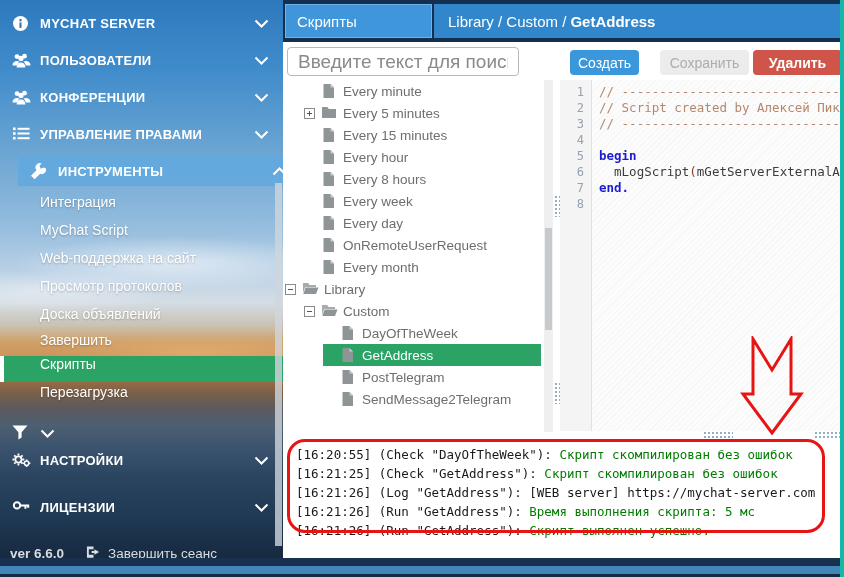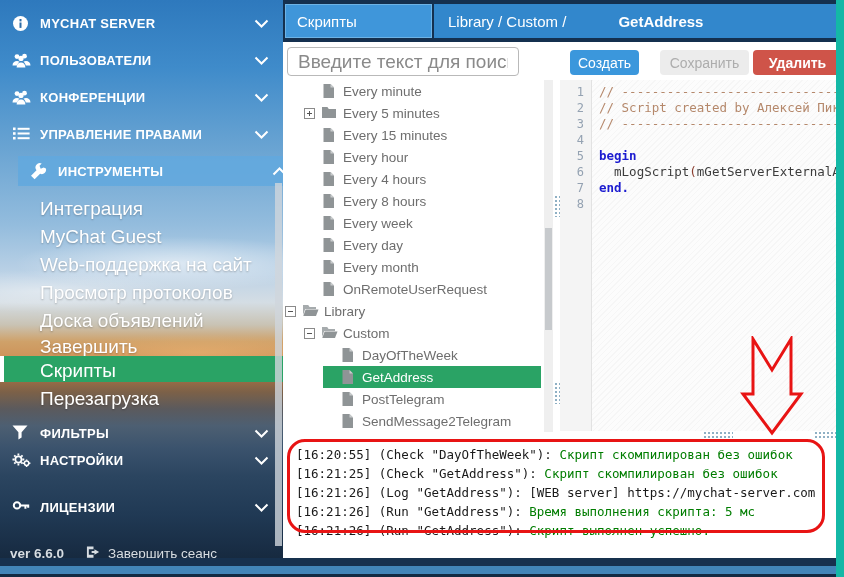--- a/index.html
+++ b/index.html
@@ -1,53 +1,53 @@
 <!DOCTYPE html>
 <html><head>
 <meta charset="utf-8">
 <style>
   * { margin:0; padding:0; box-sizing:border-box; }
   html,body { background:#e8e8e8; }
   body { font-family:"Liberation Sans", sans-serif; }
-  .app { position:relative; width:844px; height:577px; overflow:hidden; background:#fff; border-right:8px solid #14b8a6; }
+  .app { position:relative; width:844px; height:577px; overflow:hidden; background:#fff; border-right:4px solid #14b8a6; }
 
   
   .sidebar { position:absolute; left:0; top:0; width:283px; height:560px;
     background:
       radial-gradient(ellipse 230px 38px at 62% 47%, rgba(255,255,255,.55), transparent 70%),
       radial-gradient(ellipse 190px 30px at 15% 52%, rgba(255,255,255,.40), transparent 70%),
       radial-gradient(ellipse 210px 26px at 70% 63%, rgba(255,195,125,.40), transparent 70%),
       linear-gradient(180deg,#2e79bd 0%,#3f8bca 12%,#68a3d2 26%,#93bcdd 40%,#bcd2e6 49%,#d4dde4 54%,#c9c3b4 58%,#cfa169 61%,#cd9258 64%,#a77245 67%,#7c6148 70%,#5b5a5d 73%,#4d5f72 76%,#3b536d 80%,#2b4560 85%,#203954 92%,#16293f 100%);
   }
   .side-item { position:absolute; left:0; width:283px; height:30px; display:flex; align-items:center;
     padding:0 14px 0 12px; color:#fff; cursor:pointer; }
   .side-item .mi { width:19px; height:17px; margin-right:9px; flex:0 0 auto; }
   .side-item .lbl { flex:1; font-size:13px; font-weight:700; letter-spacing:.3px; white-space:nowrap; }
   .side-item.expanded { background:rgba(98,168,222,.88);margin-left:18px; }
   .chev { flex:0 0 auto; }
-  .sub-item { position:absolute; left:0; width:283px; height:26px; display:flex; align-items:flex-end;
-    padding-left:40px; color:#fff; font-size:19px; cursor:pointer; white-space:nowrap;
+  .sub-item { position:absolute; left:0; width:283px; height:26px; display:flex; align-items:flex-start;
+    padding-left:40px; color:#fff; font-size:14px; cursor:pointer; white-space:nowrap;
     text-shadow:0 1px 2px rgba(0,0,0,.25); }
   .sub-item.sel { background:#2aa365; text-shadow:none; }
   .sub-item.sel::before { content:""; position:absolute; left:0; top:0; bottom:0; width:4px; background:#fff; }
   .side-scrollbar { position:absolute; right:1px; top:183px; width:7px; height:363px;
     background:rgba(208,214,220,.8); }
   .side-footer { position:absolute; left:0; top:538px; width:283px; height:30px; display:flex;
     align-items:center; padding-left:10px; color:#d7dde2; font-size:13.5px; }
   .side-footer .ver { font-weight:700; margin-right:22px;text-align:center; }
   .side-footer .logout { display:flex; align-items:center; gap:7px; cursor:pointer; }
 
   
   .main { position:absolute; left:283px; top:0; width:561px; height:577px; background:#fff; }
   .titlebar { position:absolute; left:0; top:0; width:561px; height:42px; background:#14304f; }
   .tab { position:absolute; left:2px; top:4px; width:147px; height:34px; background:#3f96da;
     border:1px solid #6db3e6; color:#fff; font-size:15px; display:flex; align-items:center;
     padding-left:11px; cursor:pointer; }
   .crumbbar { position:absolute; left:151px; top:4px; width:410px; height:34px; background:#3287cc;
-    color:#fff; font-size:15px; display:flex; align-items:center; padding-left:14px; white-space:nowrap;gap:48px; }
+    color:#fff; font-size:15px; display:flex; align-items:center; padding-left:14px; white-space:nowrap; }
   .crumbbar b { font-weight:700; margin-left:4px; }
 
   .search { position:absolute; left:4px; top:47px; width:232px; height:29px; border:1px solid #b9b9b9;
     border-radius:4px; padding:0 10px; font-size:19px; color:#444; outline:none;
     font-family:"Liberation Sans",sans-serif; }
   .search::placeholder { color:#8a8a8a; }
   .btn { position:absolute; top:50px; height:25px; border:none; border-radius:4px; font-size:14px;
     font-family:"Liberation Sans",sans-serif; cursor:pointer; }
   .btn-create { left:287px; width:69px; background:#3b97dc; color:#fff; }
   .btn-save { left:377px; width:89px; background:#ececec; color:#adadad; }
@@ -171,21 +171,21 @@
           <span><svg class="chev" width="15" height="9" viewBox="0 0 15 9">
               <polyline points="1.5,7.5 7.5,1.5 13.5,7.5" fill="none" stroke="#fff" stroke-width="2"></polyline>
             </svg></span>
         </div>
       </div>
     <div id="side-submenu">
         <div class="sub-item" style="top: 194px;">
           <span>Интеграция</span>
         </div>
         <div class="sub-item" style="top: 222px;">
-          <span>MyChat Guest</span>
+          <span>MyChat Script</span>
         </div>
         <div class="sub-item" style="top: 250px;">
           <span>Web-поддержка на сайт</span>
         </div>
         <div class="sub-item" style="top: 278px;">
           <span>Просмотр протоколов</span>
         </div>
         <div class="sub-item" style="top: 306px;">
           <span>Доска объявлений</span>
         </div>
@@ -197,21 +197,20 @@
         </div>
         <div class="sub-item" style="top: 384px;">
           <span>Перезагрузка</span>
         </div>
       </div>
     <div id="side-menu-bottom">
         <div class="side-item" style="top: 418px;">
           <span class="mi"><svg width="16" height="15" viewBox="0 0 16 15">
               <polygon points="0.5,0.5 15.5,0.5 9.6,7.2 9.6,12.4 6.4,14.4 6.4,7.2" fill="#fff"></polygon>
             </svg></span>
-          <span class="lbl">ФИЛЬТРЫ</span>
           <span><svg class="chev" width="15" height="9" viewBox="0 0 15 9">
               <polyline points="1.5,1.5 7.5,7.5 13.5,1.5" fill="none" stroke="#fff" stroke-width="2"></polyline>
             </svg></span>
         </div>
         <div class="side-item" style="top: 445px;">
           <span class="mi"><svg width="19" height="16" viewBox="0 0 19 16">
               <g stroke="#fff" stroke-width="1.8" fill="none">
                 <circle cx="6.4" cy="7.5" r="3.1"></circle>
                 <path d="M6.4 1.6v2M6.4 11.4v2M0.5 7.5h2M10.3 7.5h2M2.2 3.3l1.4 1.4M9.2 10.3l1.4 1.4M2.2 11.7l1.4-1.4M9.2 4.7l1.4-1.4"></path>
               </g>
@@ -313,31 +312,20 @@
           </span>
         </div>
         <div class="tree-row">
           <span class="tree-ind" style="width: 19px;"></span>
           <span class="row-body">
             <span class="exp-sp"></span>
             <span class="t-ico"><svg width="15" height="16" viewBox="0 0 15 16">
                 <path d="M2.5 1h7l3.5 3.5V15h-10.5z" fill="#8f9496"></path>
                 <path d="M9.5 1l3.5 3.5H9.5z" fill="#c9cccd"></path>
               </svg></span>
-            <span class="t-lbl">Every 4 hours</span>
-          </span>
-        </div>
-        <div class="tree-row">
-          <span class="tree-ind" style="width: 19px;"></span>
-          <span class="row-body">
-            <span class="exp-sp"></span>
-            <span class="t-ico"><svg width="15" height="16" viewBox="0 0 15 16">
-                <path d="M2.5 1h7l3.5 3.5V15h-10.5z" fill="#8f9496"></path>
-                <path d="M9.5 1l3.5 3.5H9.5z" fill="#c9cccd"></path>
-              </svg></span>
             <span class="t-lbl">Every 8 hours</span>
           </span>
         </div>
         <div class="tree-row">
           <span class="tree-ind" style="width: 19px;"></span>
           <span class="row-body">
             <span class="exp-sp"></span>
             <span class="t-ico"><svg width="15" height="16" viewBox="0 0 15 16">
                 <path d="M2.5 1h7l3.5 3.5V15h-10.5z" fill="#8f9496"></path>
                 <path d="M9.5 1l3.5 3.5H9.5z" fill="#c9cccd"></path>
@@ -357,32 +345,32 @@
           </span>
         </div>
         <div class="tree-row">
           <span class="tree-ind" style="width: 19px;"></span>
           <span class="row-body">
             <span class="exp-sp"></span>
             <span class="t-ico"><svg width="15" height="16" viewBox="0 0 15 16">
                 <path d="M2.5 1h7l3.5 3.5V15h-10.5z" fill="#8f9496"></path>
                 <path d="M9.5 1l3.5 3.5H9.5z" fill="#c9cccd"></path>
               </svg></span>
+            <span class="t-lbl">OnRemoteUserRequest</span>
+          </span>
+        </div>
+        <div class="tree-row">
+          <span class="tree-ind" style="width: 19px;"></span>
+          <span class="row-body">
+            <span class="exp-sp"></span>
+            <span class="t-ico"><svg width="15" height="16" viewBox="0 0 15 16">
+                <path d="M2.5 1h7l3.5 3.5V15h-10.5z" fill="#8f9496"></path>
+                <path d="M9.5 1l3.5 3.5H9.5z" fill="#c9cccd"></path>
+              </svg></span>
             <span class="t-lbl">Every month</span>
-          </span>
-        </div>
-        <div class="tree-row">
-          <span class="tree-ind" style="width: 19px;"></span>
-          <span class="row-body">
-            <span class="exp-sp"></span>
-            <span class="t-ico"><svg width="15" height="16" viewBox="0 0 15 16">
-                <path d="M2.5 1h7l3.5 3.5V15h-10.5z" fill="#8f9496"></path>
-                <path d="M9.5 1l3.5 3.5H9.5z" fill="#c9cccd"></path>
-              </svg></span>
-            <span class="t-lbl">OnRemoteUserRequest</span>
           </span>
         </div>
         <div class="tree-row">
           <span class="tree-ind" style="width: 0px;"></span>
           <span class="row-body">
             <span class="exp minus"></span>
             <span class="t-ico"><svg width="17" height="14" viewBox="0 0 17 14">
                 <path d="M1 2h5.2l1.4 2H14v2H3.2L1 12z" fill="#a6abad"></path>
                 <path d="M3.6 6.6h12.9L14 13H1.3z" fill="#8f9496"></path>
               </svg></span>

